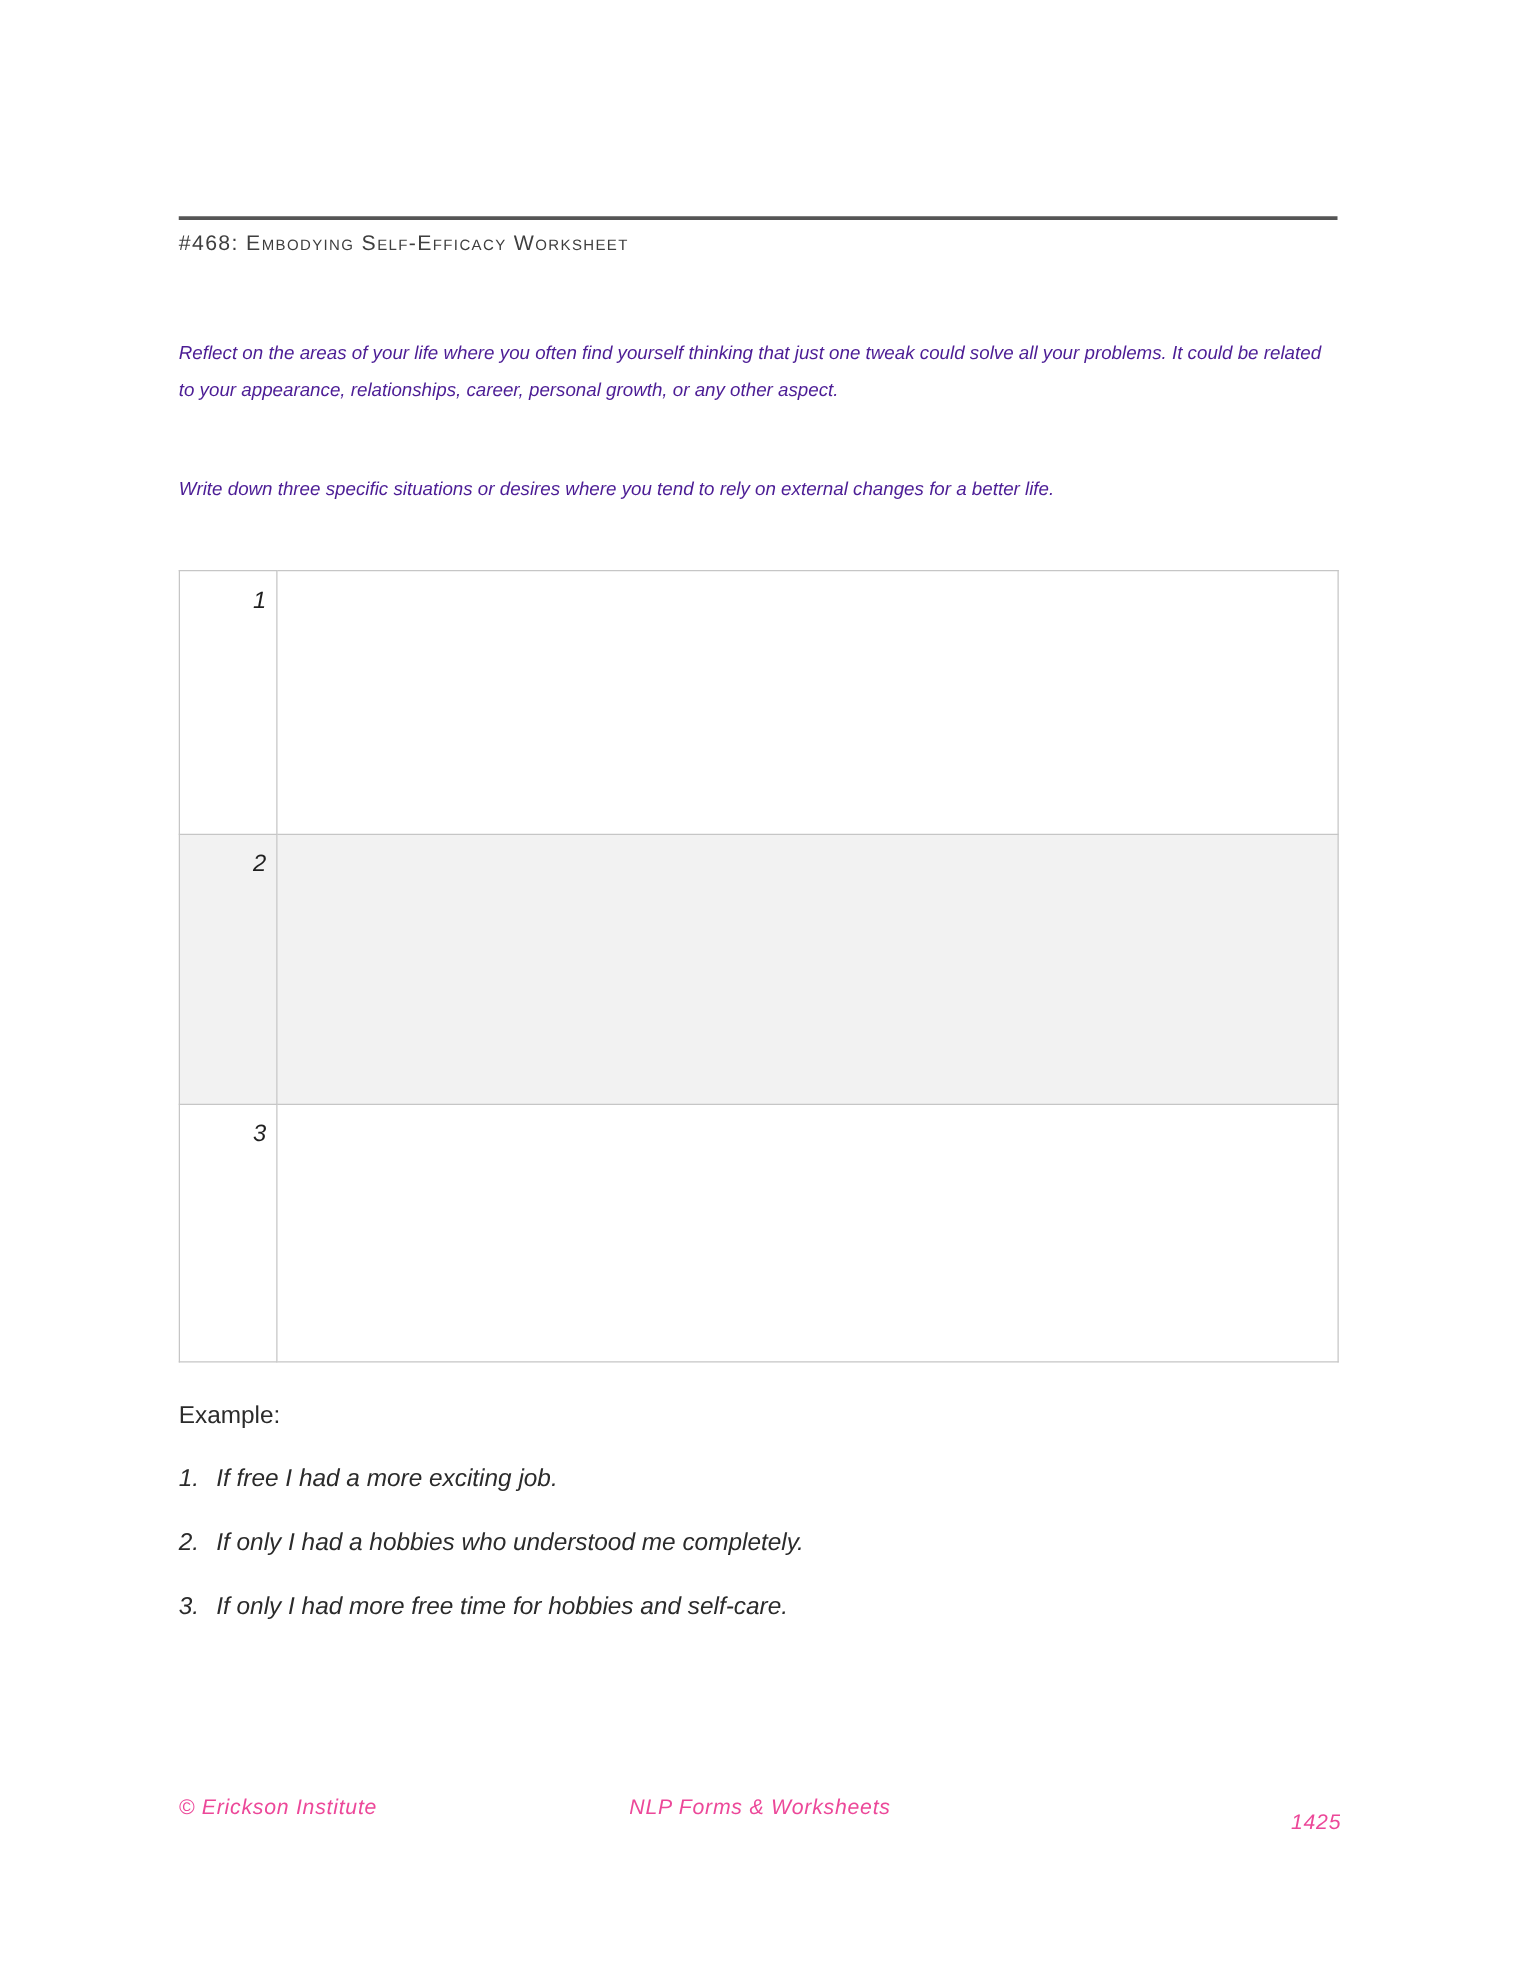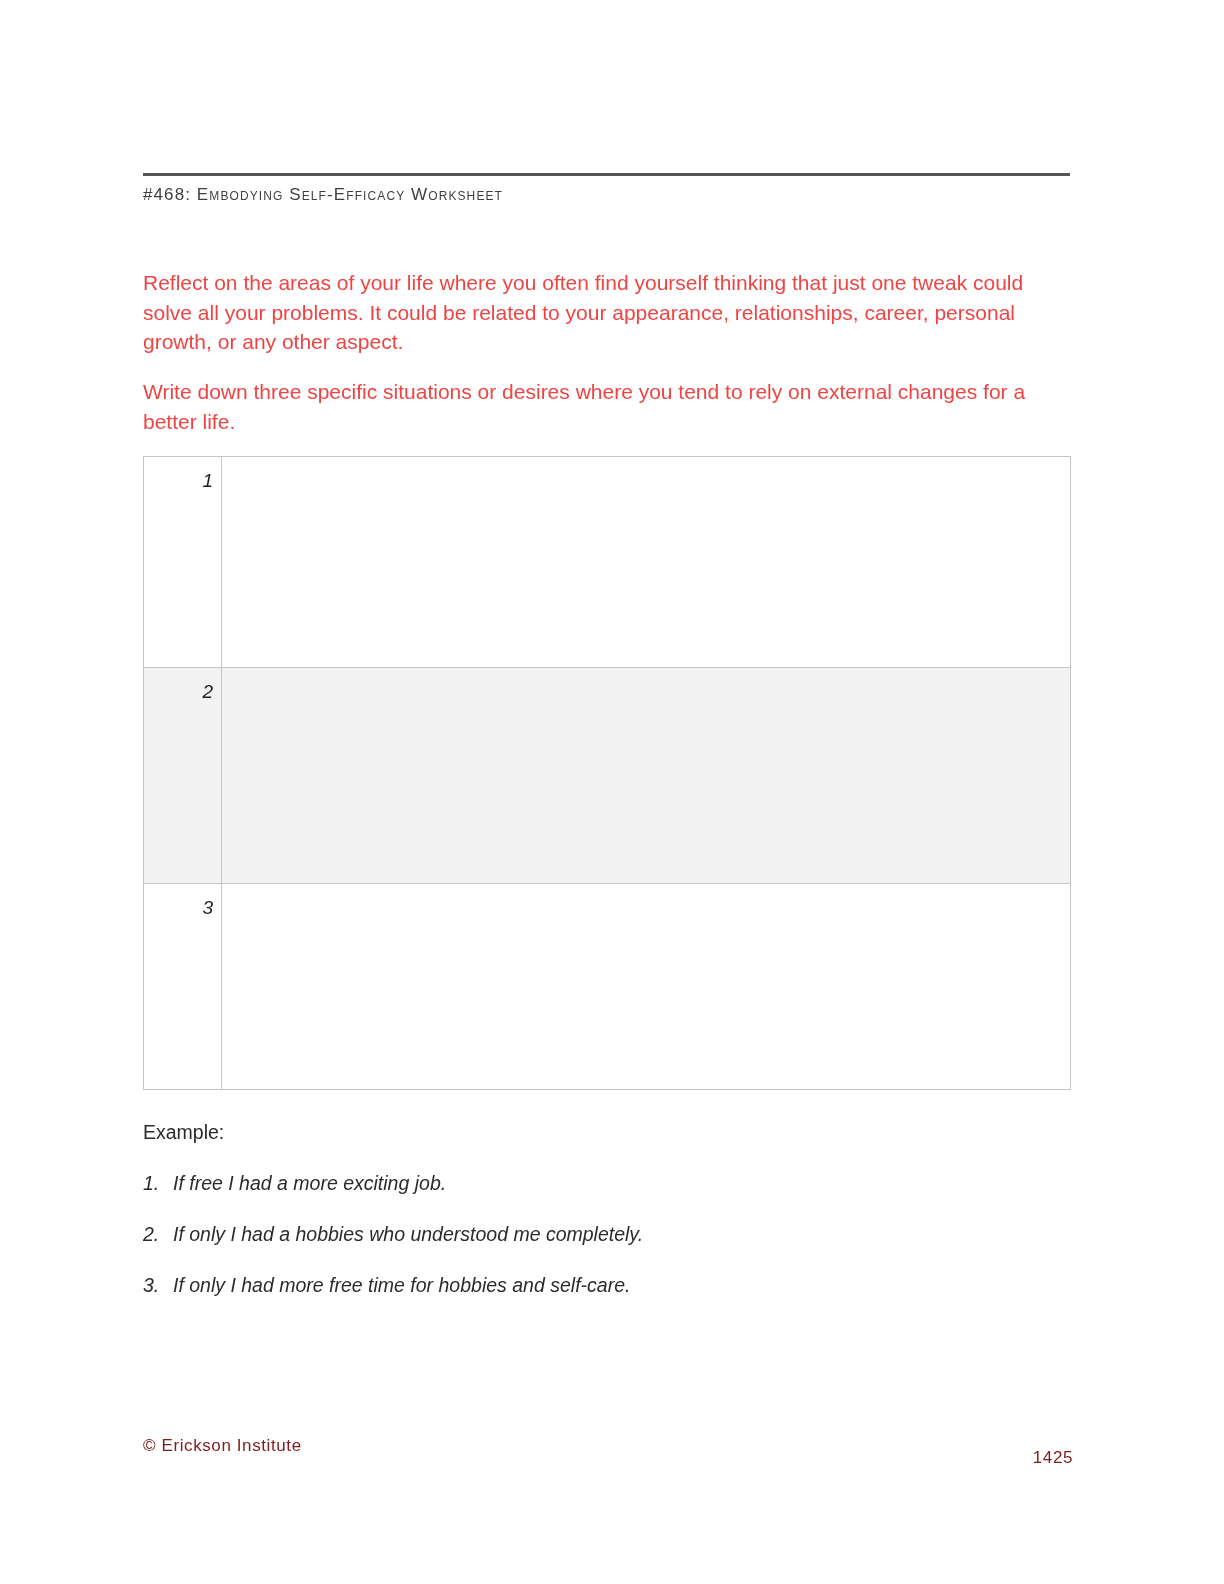--- a/index.html
+++ b/index.html
@@ -42,23 +42,24 @@
     letter-spacing: 1.1px;
     color: #3f3f3f;
     white-space: nowrap;
   }
 
   
   .para {
     position: absolute;
     left: 143px;
     width: 928px;
-    font-size: 21px;
+    font-size: 15px;
     line-height: 29.5px;
-    color: #ef4444;
+    color: #4c1d95;
+    font-style: italic;
   }
   .para-1 { top: 268px; }
   .para-2 { top: 377px; }
 
   
   .answer-table {
     position: absolute;
     left: 143px;
     top: 456px;
     width: 928px;
@@ -124,22 +125,23 @@
   }
 
   
   .footer {
     position: absolute;
     left: 143px;
     top: 1436px;
     width: 930px;
     height: 24px;
     font-size: 17px;
-    color: #7f1d1d;
+    color: #ec4899;
     letter-spacing: 0.6px;
+    font-style: italic;
   }
   .footer-left {
     position: absolute;
     left: 0;
     top: 0;
     white-space: nowrap;
   }
   .footer-center {
     position: absolute;
     left: 0;
@@ -198,16 +200,17 @@
       <span class="text">If only I had a hobbies who understood me completely.</span>
     </div>
     <div class="example-item">
       <span class="marker">3.</span>
       <span class="text">If only I had more free time for hobbies and self-care.</span>
     </div>
   </div>
 
   <div class="footer">
     <span class="footer-left">© Erickson Institute</span>
+    <span class="footer-center">NLP Forms &amp; Worksheets</span>
     <span class="footer-right">1425</span>
   </div>
 
 </div>
 
 </body></html>

